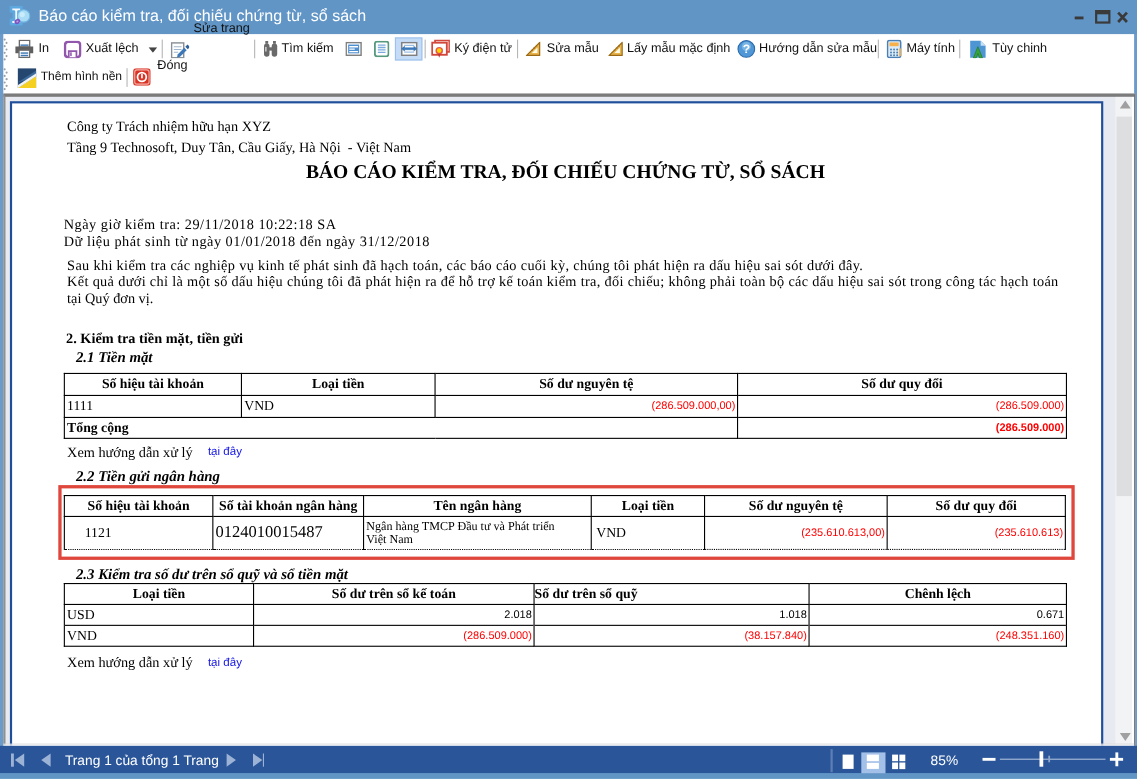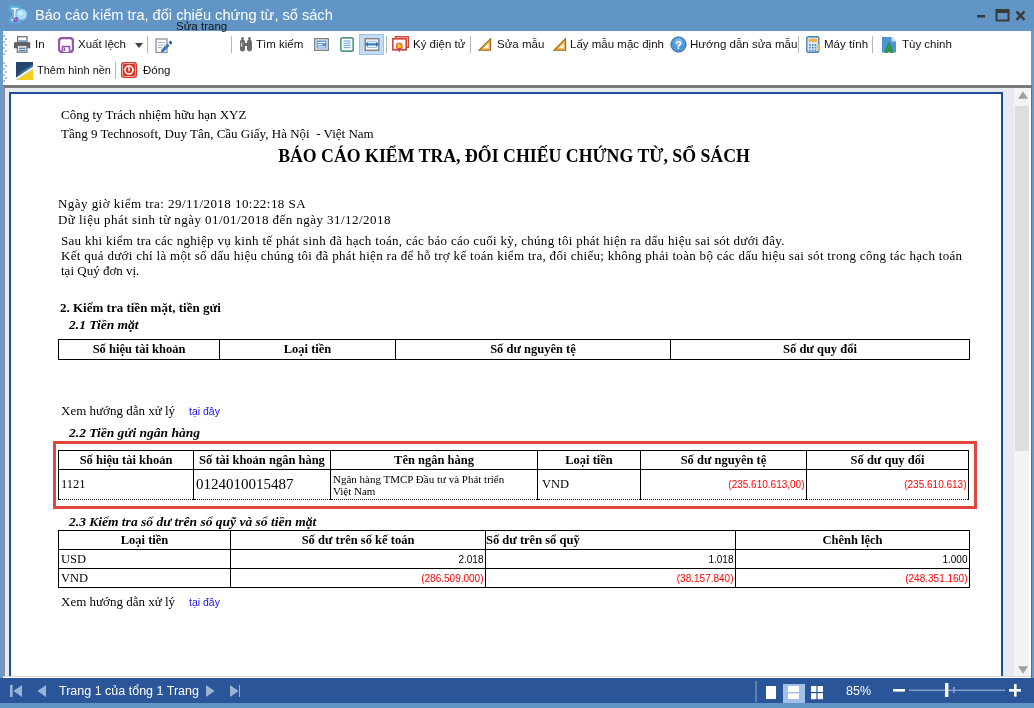--- a/index.html
+++ b/index.html
@@ -226,21 +226,21 @@
 </svg>
 <div class="abs tbtext" style="left:37px;top:64px;font-size:11px;">Thêm hình nền</div>
 <div class="abs sep" style="left:115px;top:62px"></div>
 
 <svg class="abs" style="left:121px;top:62px" width="16" height="16" viewBox="0 0 16 16">
   <rect x="0" y="0" width="16" height="16" rx="3" fill="#d93526"></rect>
   <rect x="1.5" y="1.5" width="13" height="13" rx="2" fill="none" stroke="#f5b0a8" stroke-width="1"></rect>
   <circle cx="8" cy="8" r="4" fill="none" stroke="#fff" stroke-width="1.6"></circle>
   <rect x="7.3" y="5.2" width="1.5" height="4" fill="#fff"></rect>
 </svg>
-<div class="abs tbtext" style="left:143px;top:64px">Đóng</div>
+<div class="abs tbtext" style="left:143px;top:54px">Đóng</div>
 
 <div class="abs" id="docarea">
   <div id="page"></div>
   <div id="vscroll">
     <svg style="position:absolute;left:4px;top:3px" width="10" height="8" viewBox="0 0 11 8">
         <path d="M5.5 0 L11 8 H0 Z" fill="#a0a0a0"></path>
       </svg>
     <div style="position:absolute;left:1px;top:18px;width:14px;height:345px;background:#dcdee0;"></div>
     <svg style="position:absolute;left:4px;top:578px" width="10" height="8" viewBox="0 0 11 8">
         <path d="M5.5 8 L11 0 H0 Z" fill="#a0a0a0"></path>
@@ -265,20 +265,30 @@
       <col style="width:176px">
       <col style="width:275px">
       <col>
     </colgroup>
  <tbody>
       <tr style="height:20px">
   <td style="border:1px solid #000;text-align:center;font-weight:bold;font-size:12.5px;">Số hiệu tài khoản</td>
   <td style="border:1px solid #000;text-align:center;font-weight:bold;font-size:12.5px;">Loại tiền</td>
   <td style="border:1px solid #000;text-align:center;font-weight:bold;font-size:12.5px;">Số dư nguyên tệ</td>
   <td style="border:1px solid #000;text-align:center;font-weight:bold;font-size:12.5px;">Số dư quy đổi</td>
+ </tr>
+ <tr style="height:20px">
+  <td style="border:1px solid #000;font-size:12.5px;padding-left:2px;">1111</td>
+  <td style="border:1px solid #000;font-size:12.5px;padding-left:2px;">VND</td>
+  <td class="num red" style="border:1px solid #000;">(286.509.000,00)</td>
+  <td class="num red" style="border:1px solid #000;">(286.509.000)</td>
+ </tr>
+ <tr style="height:19px">
+  <td colspan="3" style="border:1px solid #000;font-weight:bold;font-size:12.5px;padding-left:2px;">Tổng cộng</td>
+  <td class="num red" style="border:1px solid #000;font-weight:bold;">(286.509.000)</td>
  </tr>
 </tbody>
   </table>
 <div class="abs ser" style="left:61px;top:403px">Xem hướng dẫn xử lý</div>
 <div class="abs" style="left:189px;top:405px;font-size:10.5px;color:#1515e6;">tại đây</div>
 <div class="abs serbi" style="left:69px;top:425px">2.2 Tiền gửi ngân hàng</div>
 
 <div class="abs" style="left:53px;top:441px;width:924px;height:68px;border:3.5px solid #e0473c;box-sizing:border-box;"></div>
 
 <table class="abs" style="left:58px;top:450px;width:911px;border:1px solid #000;border-bottom:1px dotted #000;font-family:'Liberation Serif',serif;background:#fff;">
@@ -293,21 +303,21 @@
  <tbody>
       <tr style="height:19px">
   <td style="border:1px solid #000;text-align:center;font-weight:bold;font-size:12.5px;">Số hiệu tài khoản</td>
   <td style="border:1px solid #000;text-align:center;font-weight:bold;font-size:12.5px;">Số tài khoản ngân hàng</td>
   <td style="border:1px solid #000;text-align:center;font-weight:bold;font-size:12.5px;">Tên ngân hàng</td>
   <td style="border:1px solid #000;text-align:center;font-weight:bold;font-size:12.5px;">Loại tiền</td>
   <td style="border:1px solid #000;text-align:center;font-weight:bold;font-size:12.5px;">Số dư nguyên tệ</td>
   <td style="border:1px solid #000;text-align:center;font-weight:bold;font-size:12.5px;">Số dư quy đổi</td>
  </tr>
  <tr style="height:30px">
-  <td style="border:1px solid #000;border-bottom:1px dotted #000;font-size:12.5px;padding-left:2px;">1121</td>
+  <td style="border:1px solid #000;border-bottom:1px dotted #000;font-size:12.5px;padding-left:18px;">1121</td>
   <td style="border:1px solid #000;border-bottom:1px dotted #000;font-size:15px;padding-left:2px;">0124010015487</td>
   <td style="border:1px solid #000;border-bottom:1px dotted #000;font-size:11px;padding-left:2px;line-height:12px;">Ngân hàng TMCP Đầu tư và Phát triển<br>Việt Nam</td>
   <td style="border:1px solid #000;border-bottom:1px dotted #000;font-size:12.5px;padding-left:4px;">VND</td>
   <td class="num red" style="border:1px solid #000;border-bottom:1px dotted #000;">(235.610.613,00)</td>
   <td class="num red" style="border:1px solid #000;border-bottom:1px dotted #000;">(235.610.613)</td>
  </tr>
 </tbody>
   </table>
 <div class="abs serbi" style="left:69px;top:514px">2.3 Kiểm tra số dư trên sổ quỹ và sổ tiền mặt</div>
 
@@ -322,21 +332,21 @@
       <tr style="height:19px">
   <td style="border:1px solid #000;text-align:center;font-weight:bold;font-size:12.5px;">Loại tiền</td>
   <td style="border:1px solid #000;text-align:center;font-weight:bold;font-size:12.5px;">Số dư trên sổ kế toán</td>
   <td style="border:1px solid #000;text-align:left;font-weight:bold;font-size:12.5px;">Số dư trên sổ quỹ</td>
   <td style="border:1px solid #000;text-align:center;font-weight:bold;font-size:12.5px;">Chênh lệch</td>
  </tr>
  <tr style="height:19px">
   <td style="border:1px solid #000;border-bottom:1px dotted #000;font-size:12.5px;padding-left:2px;">USD</td>
   <td class="num" style="border:1px solid #000;border-bottom:1px dotted #000;">2.018</td>
   <td class="num" style="border:1px solid #000;border-bottom:1px dotted #000;">1.018</td>
-  <td class="num" style="border:1px solid #000;border-bottom:1px dotted #000;">1.000</td>
+  <td class="num" style="border:1px solid #000;border-bottom:1px dotted #000;">0.671</td>
  </tr>
  <tr style="height:19px">
   <td style="border:1px solid #000;font-size:12.5px;padding-left:2px;">VND</td>
   <td class="num red" style="border:1px solid #000;">(286.509.000)</td>
   <td class="num red" style="border:1px solid #000;">(38.157.840)</td>
   <td class="num red" style="border:1px solid #000;">(248.351.160)</td>
  </tr>
 </tbody>
   </table>
 <div class="abs ser" style="left:61px;top:594px">Xem hướng dẫn xử lý</div>

